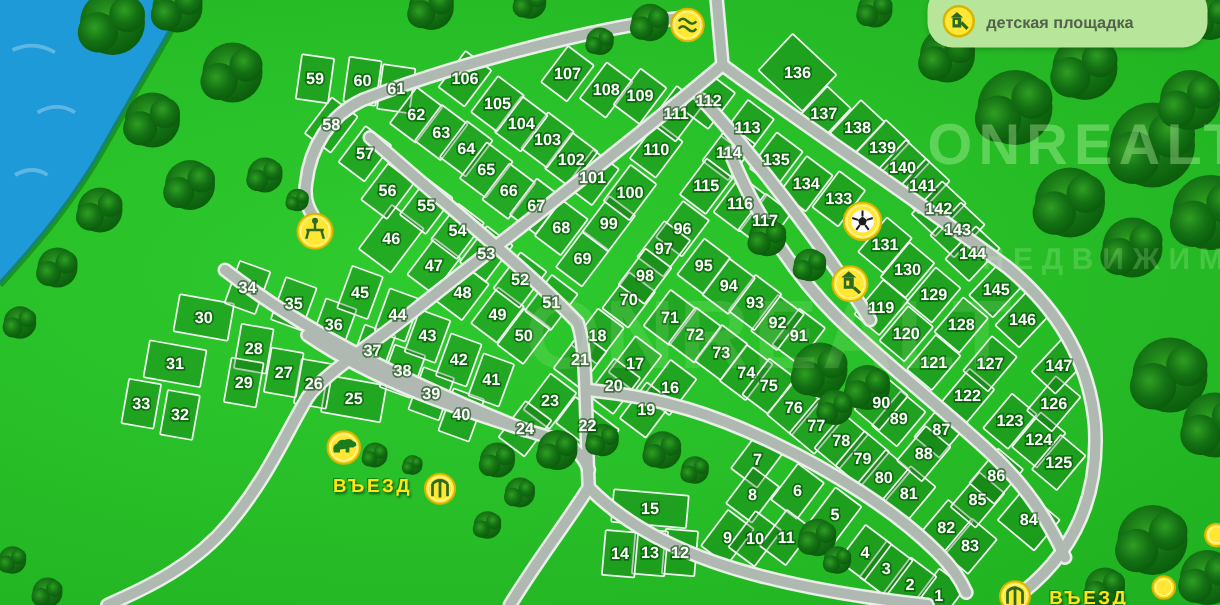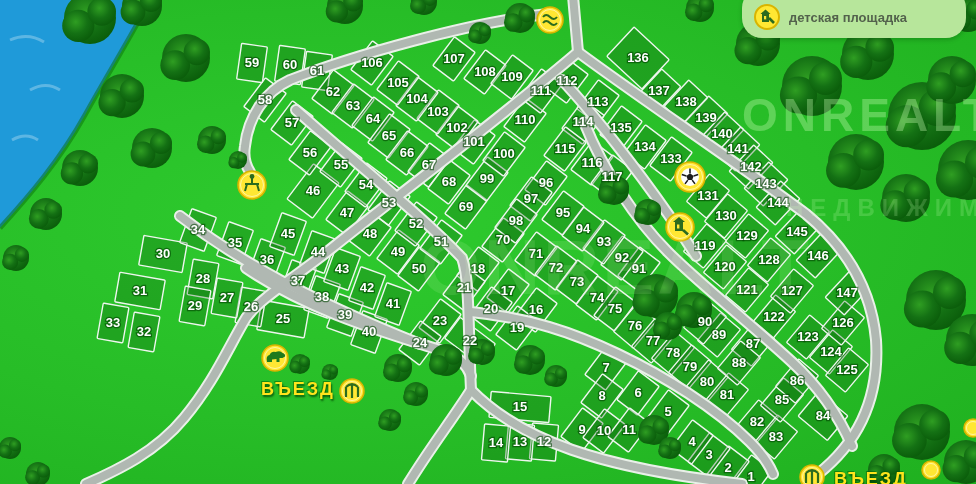--- a/index.html
+++ b/index.html
@@ -25,21 +25,21 @@
     position:absolute;z-index:3;left:742px;top:-12px;width:224px;height:50px;
     background:#b7e69b;border-radius:20px;display:flex;align-items:flex-end;
     box-shadow:0 2px 4px rgba(0,60,0,.25);
   }
   .legend-inner{display:flex;align-items:center;gap:9px;padding:0 12px 8px 12px;margin-top:40px;}
   .legend-icon{width:26px;height:26px;border-radius:50%;background:#ffe733;border:2px solid #d9b400;
     display:flex;align-items:center;justify-content:center;box-sizing:border-box;}
   .legend-label{font-size:13px;font-weight:bold;color:#53624c;}
   .entrance{
     position:absolute;z-index:3;transform:translate(-50%,-50%);
-    color:#ffe41c;font-size:18px;font-weight:bold;letter-spacing:2px;white-space:nowrap;
+    color:#ffe41c;font-size:15px;font-weight:bold;letter-spacing:2px;white-space:nowrap;
     text-shadow:1px 2px 2px rgba(0,60,0,.75), -1px -1px 0 rgba(0,90,0,.5);
   }
 </style>
 </head>
 <body>
 
 <div id="stage">
 
   <svg id="map-svg" width="976" height="484" viewBox="0 0 976 484">
     <defs>

